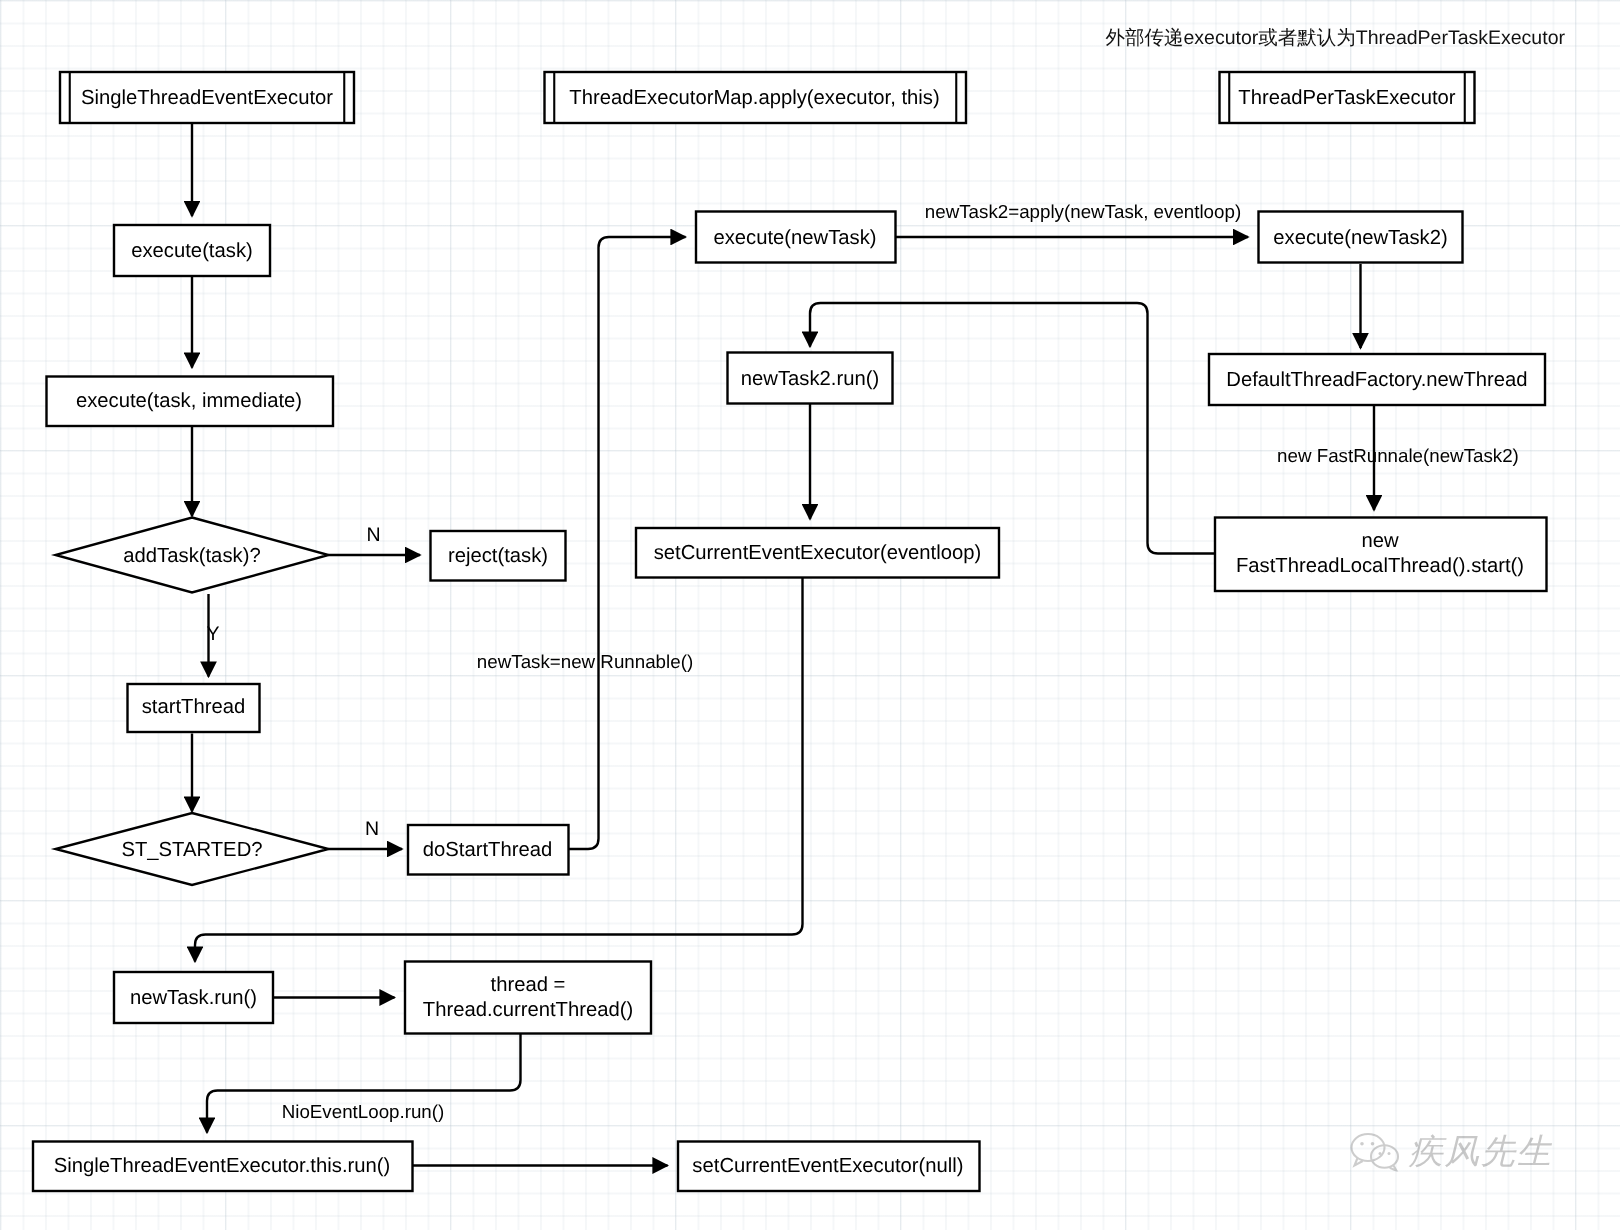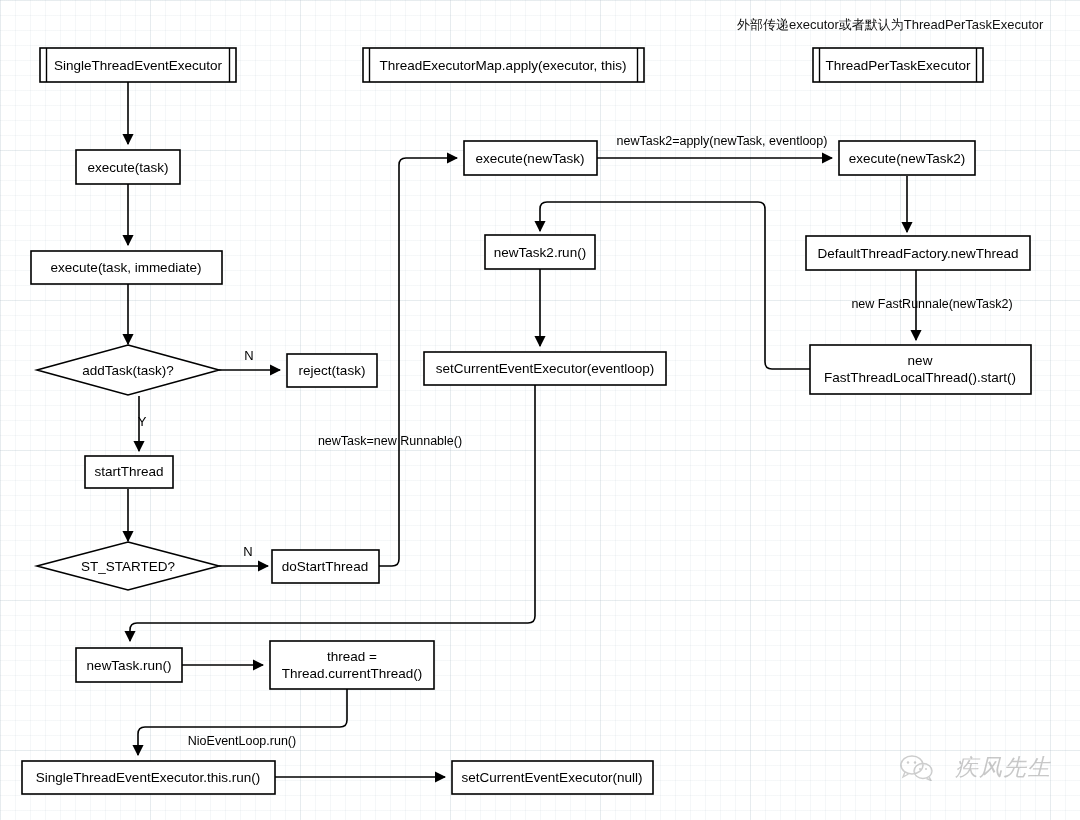--- a/index.html
+++ b/index.html
@@ -96,21 +96,21 @@
     left: 737px;
     top: 16px;
   }
   
   #watermark {
     position: absolute;
     left: 900px;
     top: 752px;
     display: flex;
     align-items: center;
-    gap: 21px;
+    gap: 5px;
     opacity: 0.33;
     pointer-events: none;
   }
   #watermark .wm-text {
     font-family: "Liberation Serif", "DejaVu Serif", serif;
     font-size: 23px;
     color: #5a5a5a;
     font-style: italic;
     letter-spacing: 1px;
   }

